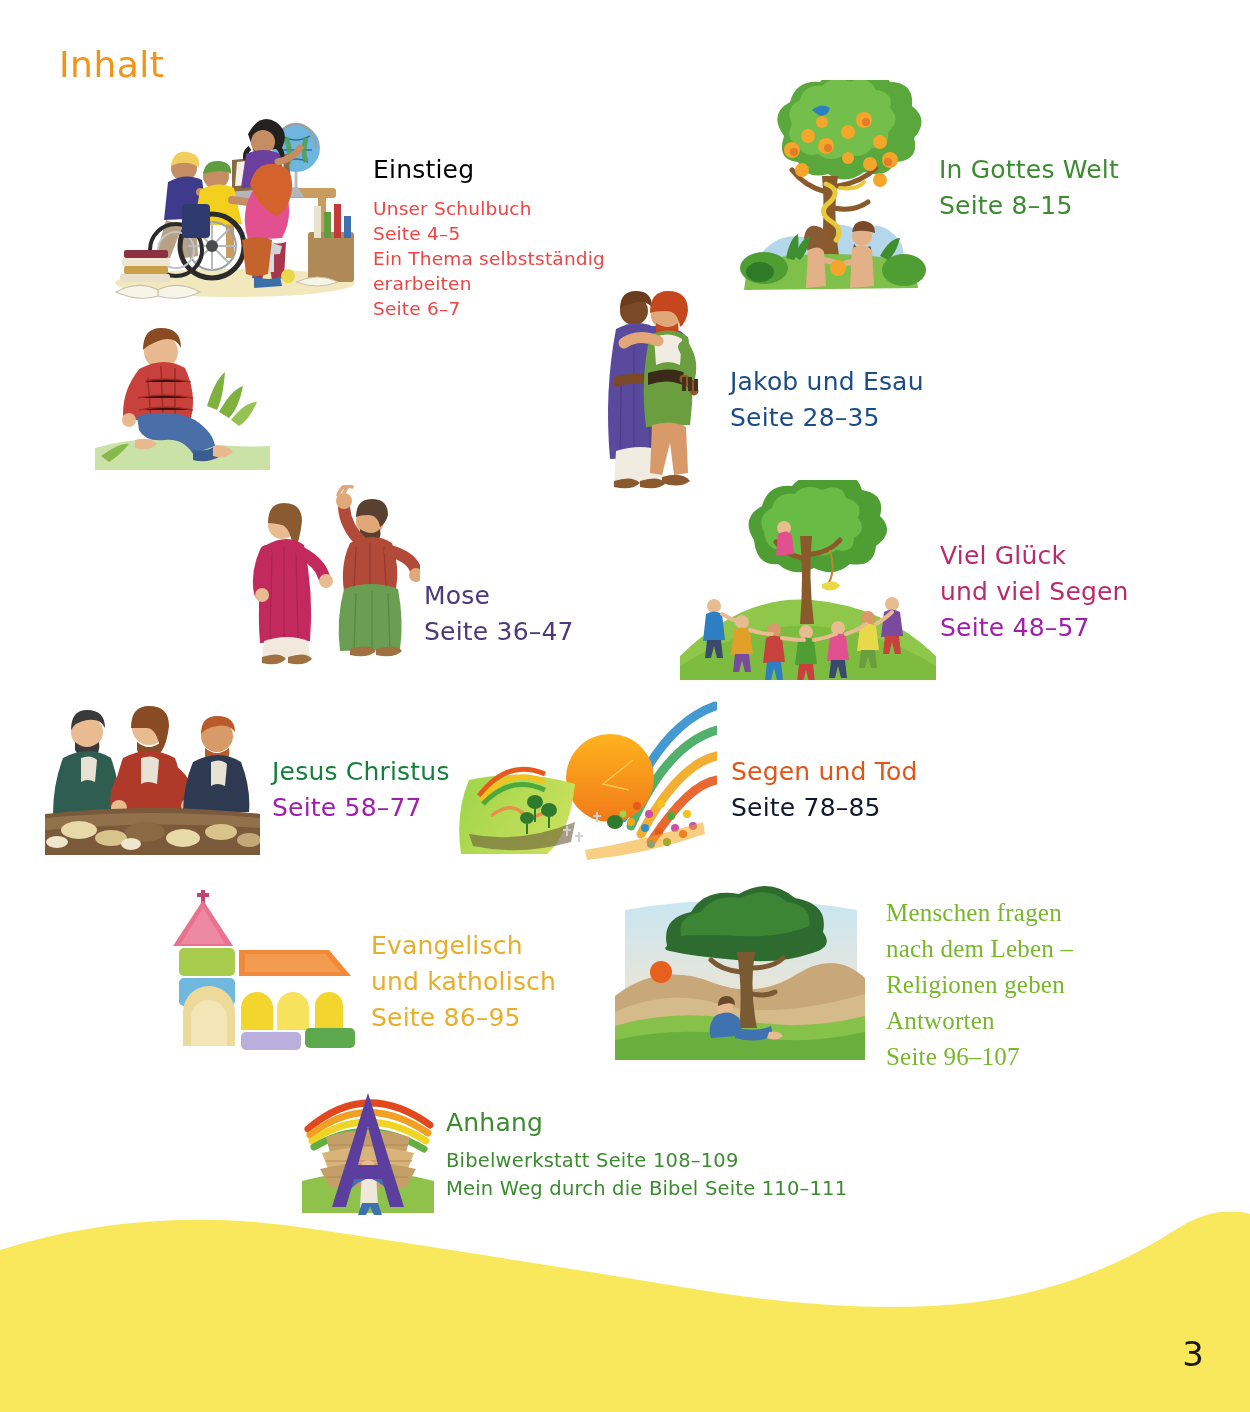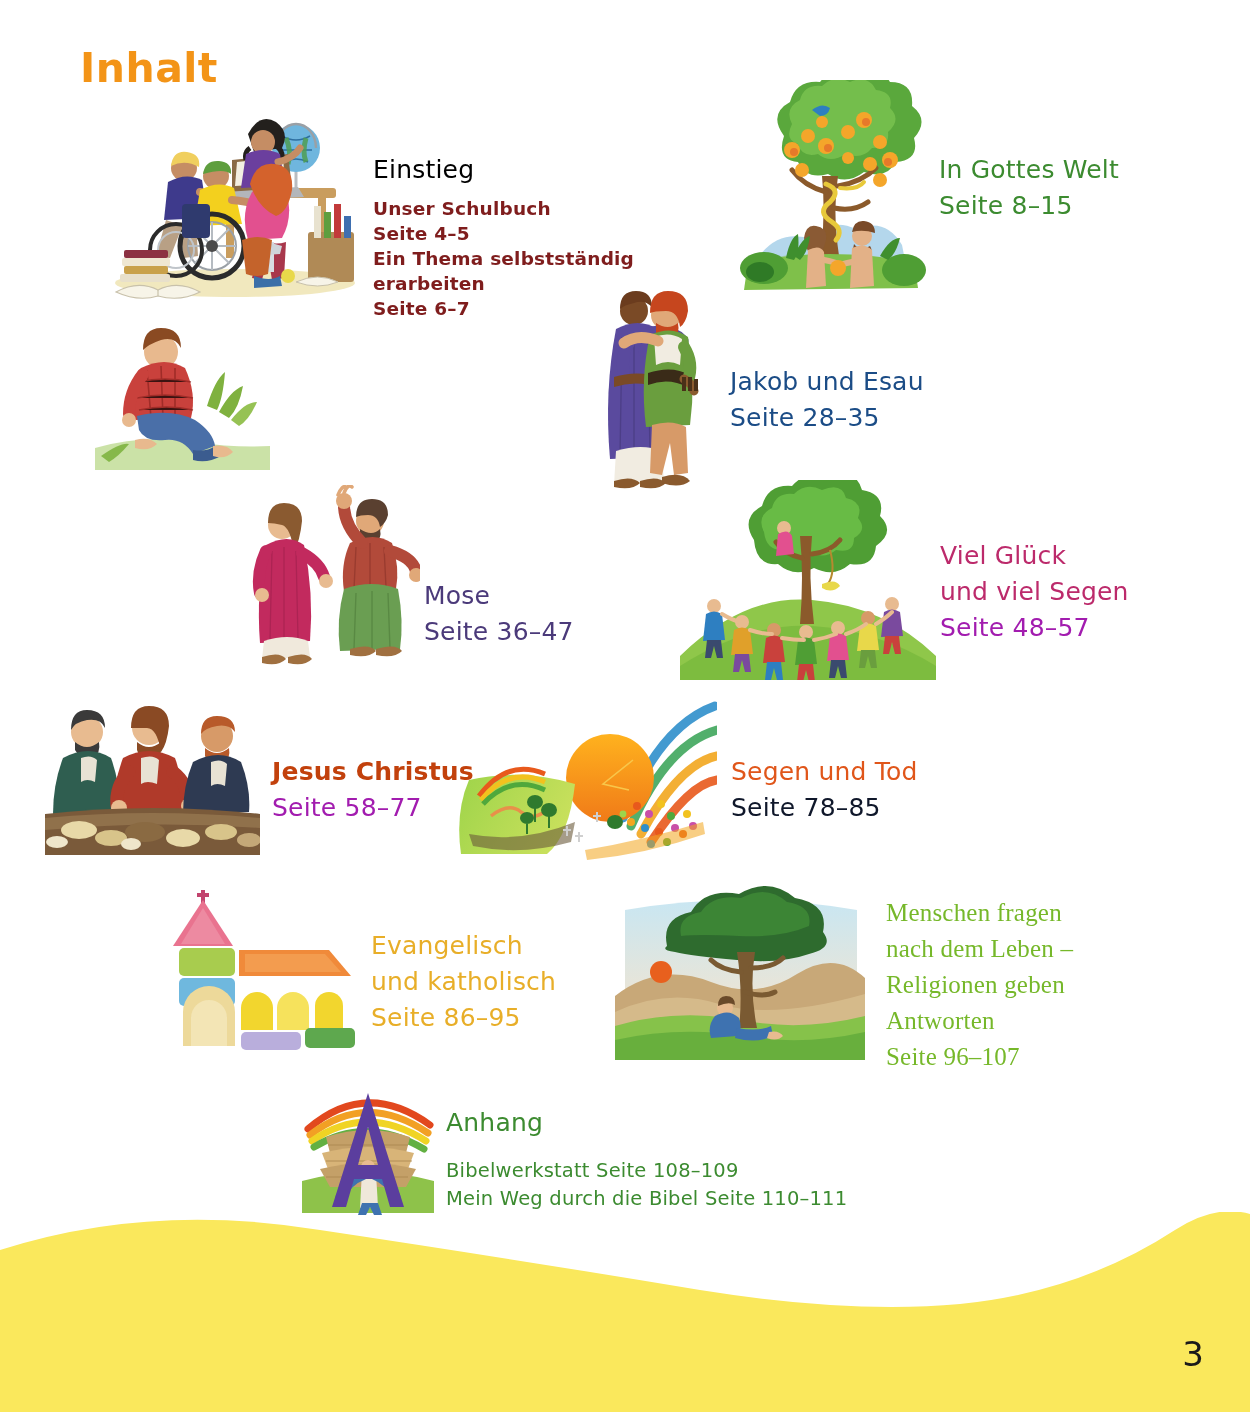--- a/index.html
+++ b/index.html
@@ -16,24 +16,24 @@
   }
   .page {
     position: absolute;
     inset: 0;
     background: #ffffff;
   }
 
   
   .page-title {
     position: absolute;
-    left: 80px;
+    left: 59px;
     top: 44px;
-    font-size: 41px;
-    font-weight: 700;
+    font-size: 36px;
+    font-weight: 400;
     letter-spacing: 0.5px;
     color: #F39417;
     font-family: "DejaVu Sans", sans-serif;
   }
 
   
   .entry-text {
     position: absolute;
   }
   .entry-title {
@@ -151,21 +151,21 @@
       <rect x="234" y="104" width="7" height="34" fill="#c23a3a"></rect>
       <rect x="244" y="116" width="7" height="22" fill="#3e6fb0"></rect>
       <path d="M196 182 q22 -10 42 0 q-20 8 -42 0 z" fill="#f7f4e8" stroke="#c8c1ab" stroke-width="1"></path>
       <circle cx="188" cy="176" r="7" fill="#e8d84a"></circle>
     </svg>
   </div>
 
   <div class="entry-text" style="left:373px; top:152px; width:330px;">
     <div class="entry-title" style="color:#000000;">Einstieg</div>
     <div class="sub-wrap">
-      <div class="entry-sub" style="color:#7f1d1d;font-weight:bold;">Unser Schulbuch
+      <div class="entry-sub" style="color:#ef4444;">Unser Schulbuch
 Seite 4–5
 Ein Thema selbstständig erarbeiten
 Seite 6–7</div>
     </div>
   </div>
 
   <div class="illus" style="left:730px; top:80px; width:200px; height:215px;">
     <svg viewBox="0 0 200 215">
       <path d="M30 175 q20 -26 52 -16 q18 -22 44 -10 q30 -12 46 16 l6 30 l-152 2 z" fill="#77b6dd" opacity="0.55"></path>
 
@@ -446,21 +446,21 @@
       <ellipse cx="100" cy="132" rx="20" ry="10" fill="#8a6a42"></ellipse>
       <ellipse cx="138" cy="138" rx="17" ry="9" fill="#e8d9a8"></ellipse>
       <ellipse cx="176" cy="132" rx="16" ry="8" fill="#d8c48a"></ellipse>
       <ellipse cx="204" cy="140" rx="12" ry="7" fill="#c4a878"></ellipse>
       <ellipse cx="86" cy="144" rx="10" ry="6" fill="#efe6cb"></ellipse>
       <ellipse cx="12" cy="142" rx="11" ry="6" fill="#efe6cb"></ellipse>
     </svg>
   </div>
 
   <div class="entry-text" style="left:272px; top:754px; width:240px;">
-    <div class="entry-title" style="color:#c2410c;font-weight:bold;">Jesus Christus</div>
+    <div class="entry-title" style="color:#15803d;">Jesus Christus</div>
     <div class="entry-pages" style="color:#a21caf;">Seite 58–77</div>
   </div>
 
   <div class="illus" style="left:455px; top:700px; width:262px; height:170px;">
     <svg viewBox="0 0 262 170">
       <defs>
         <linearGradient id="sunG" x1="0" y1="0" x2="0" y2="1">
           <stop offset="0" stop-color="#FFB21E"></stop>
             <stop offset="1" stop-color="#F07A18"></stop>
         </linearGradient>
@@ -618,21 +618,21 @@
       <path d="M66 100 q-16 6 -24 22" stroke="#3E72B0" stroke-width="9" fill="none" stroke-linecap="round"></path>
       <path d="M76 100 q16 6 22 22" stroke="#3E72B0" stroke-width="9" fill="none" stroke-linecap="round"></path>
       <path d="M64 128 l-4 12 h8 l4 -8 l4 8 h8 l-4 -12 z" fill="#3E72B0"></path>
 
       <path d="M70 18 L106 132 L92 132 L84 104 L56 104 L48 132 L34 132 Z M60 90 L80 90 L70 52 Z" fill="#5B3E9E"></path>
     </svg>
   </div>
 
   <div class="entry-text" style="left:446px; top:1105px; width:420px;">
     <div class="entry-title" style="color:#3C8B30;">Anhang</div>
-    <div class="sub-wrap" style="margin-top:16px;">
+    <div class="sub-wrap" style="margin-top:6px;">
       <div class="entry-sub" style="color:#3C8B30; font-size:19.5px; line-height:28px;">Bibelwerkstatt   Seite 108–109
 Mein Weg durch die Bibel   Seite 110–111</div>
     </div>
   </div>
 
   <div class="wave">
     <svg viewBox="0 0 1250 200" preserveAspectRatio="none">
       <path d="M0 38 Q150 -10 320 18 Q520 48 700 78 Q850 102 960 92 Q1080 80 1175 18 Q1215 -8 1250 2 L1250 200 L0 200 Z" fill="#FAE85C"></path>
     </svg>
   </div>

